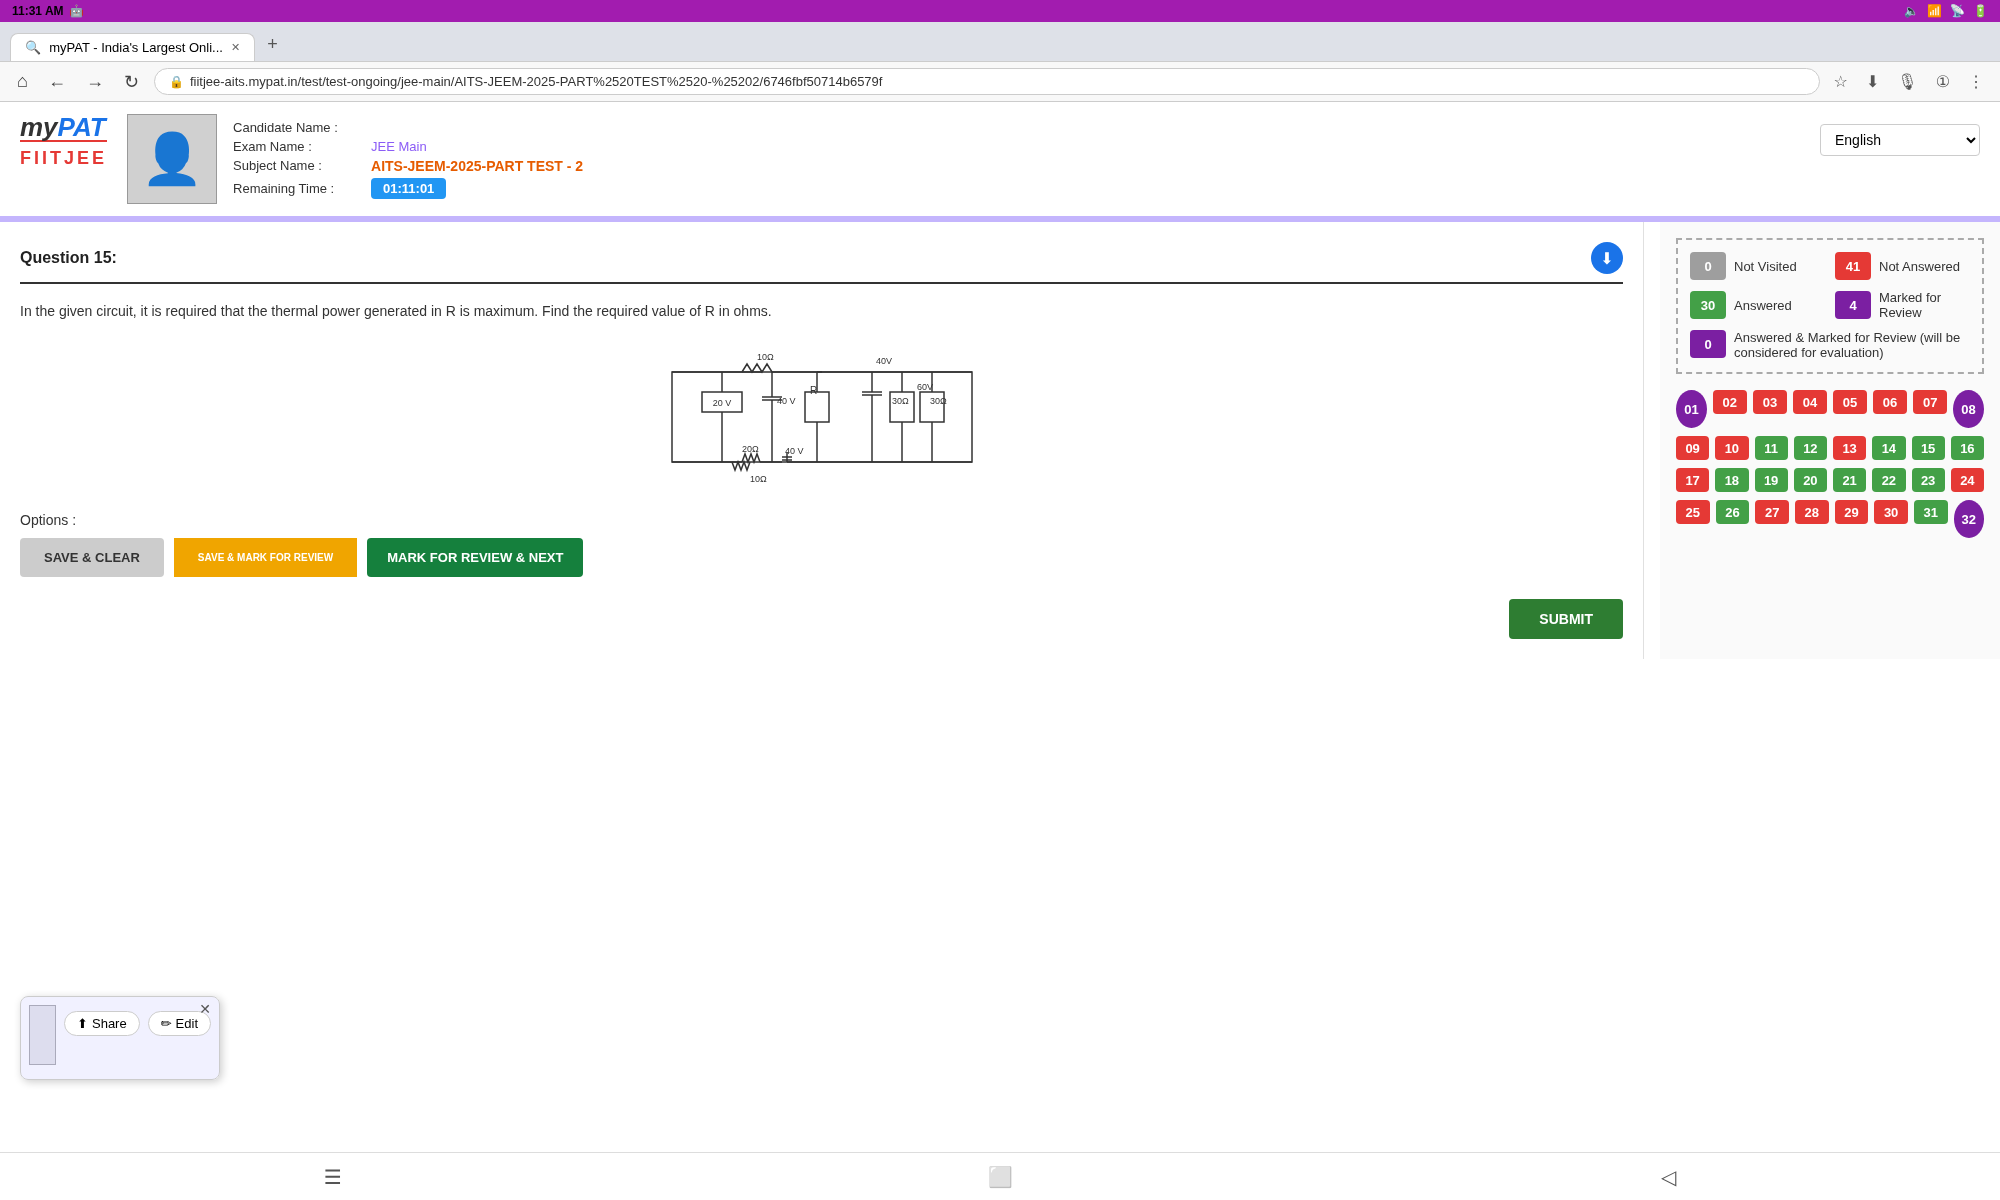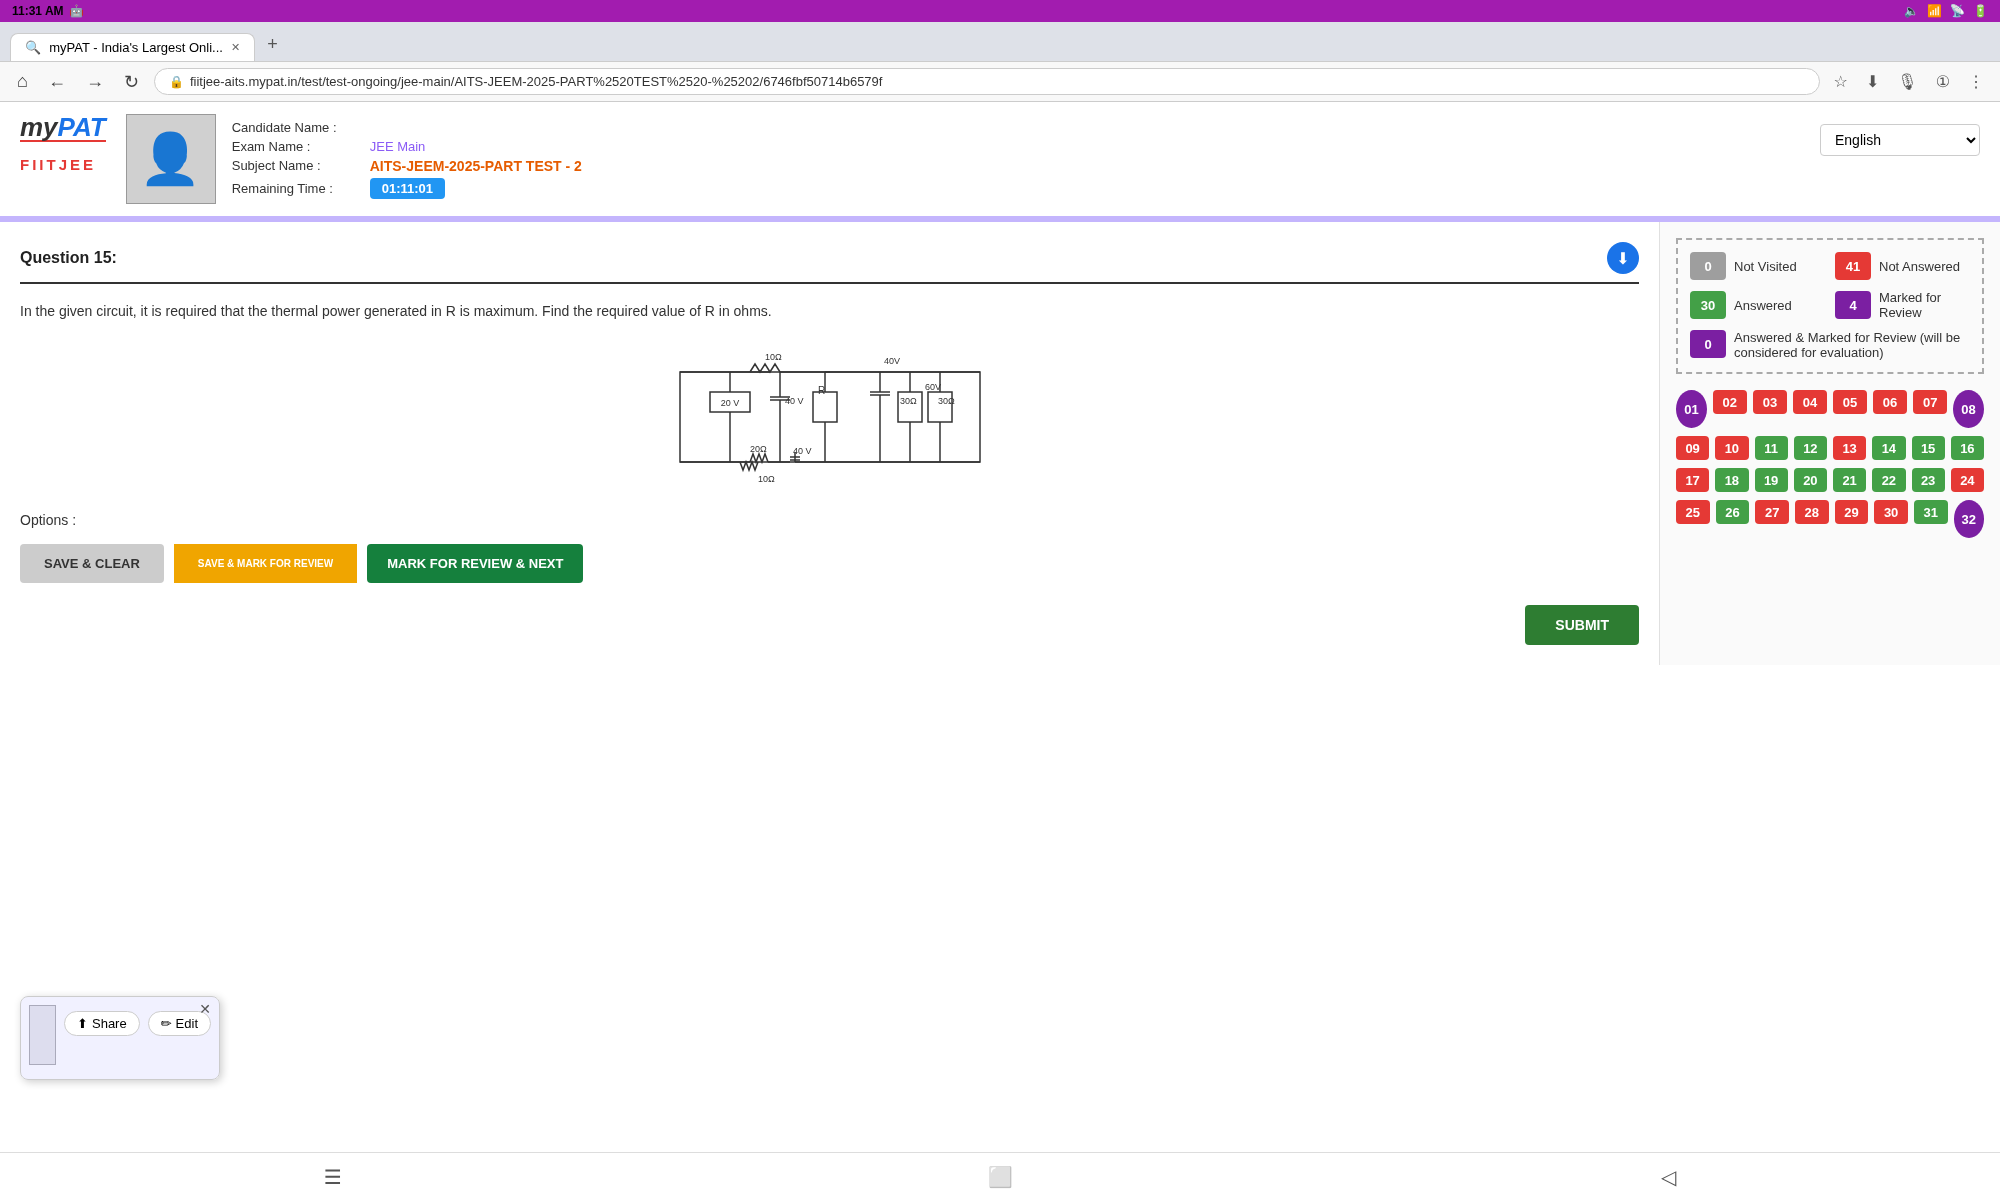--- a/index.html
+++ b/index.html
@@ -37,33 +37,33 @@
     .info-label { color: #333; min-width: 130px; }
     .info-value { color: #333; }
     .info-value.orange { color: #8b5cf6; font-weight: 500; }
     .info-value.orange-subject { color: #e65c00; font-weight: bold; font-size: 14px; }
     .time-badge { background: #2196f3; color: white; border-radius: 4px; padding: 3px 12px; font-size: 13px; font-weight: bold; }
 
     .lang-select-wrapper { display: flex; align-items: flex-start; padding-top: 10px; }
     .lang-select { border: 1px solid #ccc; border-radius: 4px; padding: 6px 10px; font-size: 14px; background: white; min-width: 160px; }
 
     
-    .main-content { display: flex; gap: 0; }
+    .main-content { display: flex; gap: 16px; }
     .question-panel { flex: 1; padding: 20px; border-right: 1px solid #e0e0e0; }
     .question-header { display: flex; align-items: center; justify-content: space-between; border-bottom: 2px solid #333; padding-bottom: 8px; margin-bottom: 16px; }
     .question-title { font-size: 16px; font-weight: bold; color: #222; }
     .download-btn { width: 32px; height: 32px; background: #1a73e8; border-radius: 50%; display: flex; align-items: center; justify-content: center; color: white; cursor: pointer; font-size: 16px; }
 
     .question-text { font-size: 14px; color: #333; line-height: 1.6; margin-bottom: 20px; }
 
     
     .circuit-container { display: flex; justify-content: center; margin: 20px 0; }
     .circuit-svg { border: none; }
 
-    .options-label { font-size: 14px; font-weight: 500; color: #333; margin-bottom: 16px; }
+    .options-label { font-size: 14px; font-weight: 500; color: #333; margin-bottom: 10px; }
     .btn-save-clear { background: #ccc; color: #333; border: none; padding: 10px 24px; font-size: 13px; font-weight: bold; border-radius: 4px; cursor: pointer; }
     .btn-save-mark { background: #f0a500; color: white; border: none; padding: 12px 24px; font-size: 10px; font-weight: bold; border-radius: 0; cursor: pointer; }
     .btn-mark-next { background: #15803d; color: white; border: none; padding: 12px 20px; font-size: 13px; font-weight: bold; border-radius: 4px; cursor: pointer; }
     .btn-submit { background: #2e7d32; color: white; border: none; padding: 12px 30px; font-size: 14px; font-weight: bold; border-radius: 4px; cursor: pointer; float: right; margin-top: 10px; margin-left: 25px; }
 
     
     .right-panel { width: 340px; padding: 16px; background: #fafafa; }
     .legend-box { border: 2px dashed #aaa; padding: 12px; margin-bottom: 16px; display: grid; grid-template-columns: 1fr 1fr; gap: 10px; }
     .legend-item { display: flex; align-items: center; gap: 8px; font-size: 13px; }
     .legend-badge { width: 36px; height: 28px; border-radius: 4px; display: flex; align-items: center; justify-content: center; font-size: 13px; font-weight: bold; color: white; flex-shrink: 0; }
@@ -139,21 +139,21 @@
 </div>
 
 <div class="app-container">
 
   <div class="app-header">
     <div class="logo-area">
       <div>
         <div style="font-size:26px; font-weight:bold; line-height:1;">
           <span style="color:#333; font-style:italic;">my</span><span style="color:#1a73e8; font-style:italic;">PAT</span>
         </div>
-        <div style="color:#e53935; font-size:15px; font-weight:900; letter-spacing:3px; border-top:2px solid #e53935; padding-top:14px;">FIITJEE</div>
+        <div style="color:#e53935; font-size:18px; font-weight:900; letter-spacing:3px; border-top:2px solid #e53935; padding-top:6px;">FIITJEE</div>
       </div>
     </div>
 
     <div class="candidate-info">
       <div class="avatar-box">
         <span class="avatar-icon">👤</span>
       </div>
       <div class="info-fields">
         <div class="info-row">
           <span class="info-label">Candidate Name :</span>

